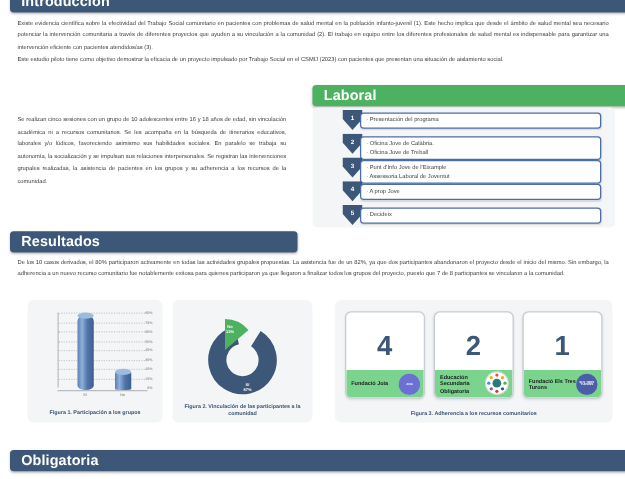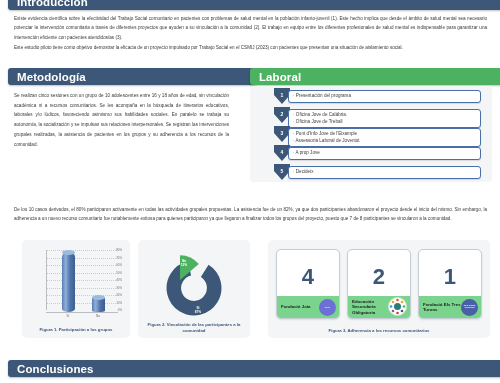--- a/index.html
+++ b/index.html
@@ -167,23 +167,20 @@
 <div class="poster">
 
   <div class="bar navy intro-bar">
     <span>Introducción</span>
   </div>
   <div class="intro-text">
     <p>Existe evidencia científica sobre la efectividad del Trabajo Social comunitario en pacientes con problemas de salud mental en la población infanto-juvenil (1). Este hecho implica que desde el ámbito de salud mental sea necesario potenciar la intervención comunitaria a través de diferentes proyectos que ayuden a su vinculación a la comunidad (2). El trabajo en equipo entre los diferentes profesionales de salud mental es indispensable para garantizar una intervención eficiente con pacientes atendidos/as (3).</p>
     <p>Este estudio piloto tiene como objetivo demostrar la eficacia de un proyecto impulsado por Trabajo Social en el CSMIJ (2023) con pacientes que presentan una situación de aislamiento social.</p>
   </div>
 
-  <div class="bar navy meto-bar">
-    <span>Metodología</span>
-  </div>
   <div class="meto-text">
     <p>Se realizan cinco sesiones con un grupo de 10 adolescentes entre 16 y 18 años de edad, sin vinculación académica ni a recursos comunitarios. Se les acompaña en la búsqueda de itinerarios educativos, laborales y/o lúdicos, favoreciendo asimismo sus habilidades sociales. En paralelo se trabaja su autonomía, la socialización y se impulsan sus relaciones interpersonales. Se registran las intervenciones grupales realizadas, la asistencia de pacientes en los grupos y su adherencia a los recursos de la comunidad.</p>
   </div>
 
   <div class="bar green ses-bar">
     <span>Laboral</span>
   </div>
   <div class="ses-panel"></div>
   <div class="ses-list">
 
@@ -244,20 +241,23 @@
           </svg>
         <div class="num">5</div>
       </div>
       <div class="ses-box">
         <div>· Decideix</div>
       </div>
     </div>
 
   </div>
 
+  <div class="bar navy res-bar">
+    <span>Resultados</span>
+  </div>
   <div class="res-text">
     <p>De los 10 casos derivados, el 80% participaron activamente en todas las actividades grupales propuestas. La asistencia fue de un 82%, ya que dos participantes abandonaron el proyecto desde el inicio del mismo. Sin embargo, la adherencia a un nuevo recurso comunitario fue notablemente exitosa para quienes participaron ya que llegaron a finalizar todos los grupos del proyecto, puesto que 7 de 8 participantes se vincularon a la comunidad.</p>
   </div>
 
   <div class="figpanel fig1">
     <div class="bc">
       <div class="ylab" style="top:2px">80%</div>
       <div class="ylab" style="top:9.5px">70%</div>
       <div class="ylab" style="top:17px">60%</div>
       <div class="ylab" style="top:24.5px">50%</div>
@@ -351,16 +351,16 @@
         <div class="logo l3">
           <div class="lt">ELS TRES TURONS</div>
         </div>
       </div>
 
     </div>
     <div class="cap" style="bottom:4px;">Figura 3. Adherencia a los recursos comunitarios</div>
   </div>
 
   <div class="bar navy conc-bar">
-    <span>Conclusiones</span>
+    <span>Obligatoria</span>
   </div>
 
 </div>
 
 </body></html>

